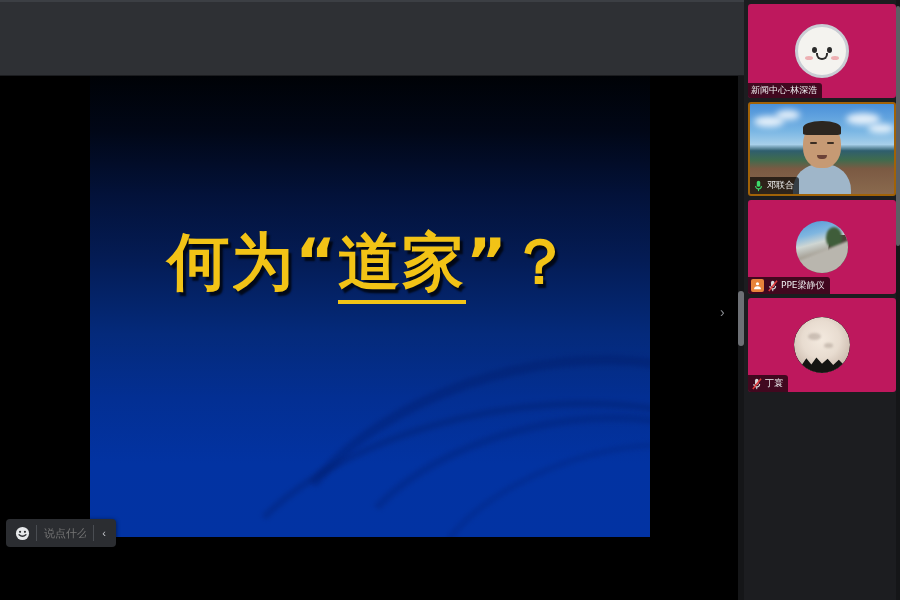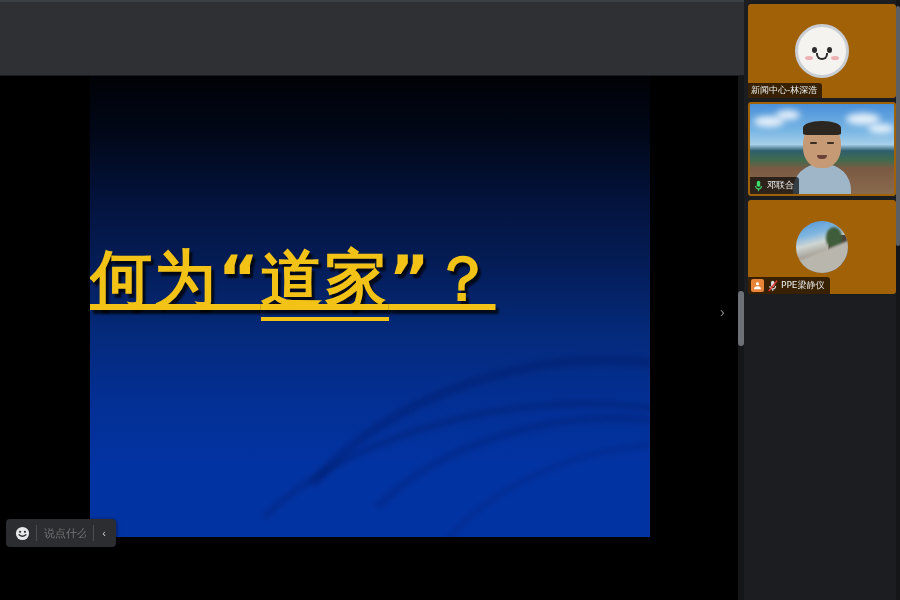--- a/index.html
+++ b/index.html
@@ -80,29 +80,29 @@
   #swirl1 { width:520px; height:300px; left:180px; top:290px; transform:rotate(-16deg); }
   #swirl2 { width:430px; height:230px; left:250px; top:345px; transform:rotate(-13deg);
             border-width:8px; border-color:rgba(0,25,105,.30) transparent transparent transparent; }
   #swirl3 { width:620px; height:340px; left:120px; top:330px; transform:rotate(-10deg);
             border-width:7px; border-color:rgba(0,18,85,.26) transparent transparent transparent; }
   #swirl4 { width:340px; height:170px; left:330px; top:380px; transform:rotate(-20deg);
             border-width:6px; border-color:rgba(0,28,112,.28) transparent transparent transparent; }
 
   
   #slide-title {
-    position:absolute; top:161px; left:0; width:100%;
+    position:absolute; top:144px; left:0; width:100%;
+    text-align:center;
     font-family:"DejaVu Sans", sans-serif;
     font-size:62px;
     font-weight:bold;
     color:#f2c316;
     letter-spacing:2px;
     text-shadow:3px 4px 2px rgba(0,0,0,.75);
     white-space:nowrap;
-    text-decoration:underline;
   }
   #slide-title .ul {
     border-bottom:4px solid #f2c316;
     padding-bottom:2px;
   }
 
   
   #expand-arrow {
     position:absolute; right:10px; top:305px;
     width:14px; height:14px;
@@ -155,21 +155,21 @@
     width:156px; height:600px;
     background:#1c1d20;
     padding:4px 4px 0 4px;
     display:flex; flex-direction:column;
     gap:4px;
     overflow:hidden;
   }
   .tile {
     position:relative;
     width:148px; height:94px;
-    background:#a16207;
+    background:#be185d;
     border-radius:3px;
     overflow:hidden;
     flex:0 0 auto;
   }
   .tile.speaking { border:2px solid #a16207; }
 
   .avatar {
     position:absolute; left:50%; top:50%;
     transform:translate(-50%,-50%);
     border-radius:50%;
@@ -424,19 +424,38 @@
             <rect x="4.6" y="10" width="1.2" height="3" fill="#d8d9db"></rect>
             <line x1="0.6" y1="12.8" x2="10.2" y2="0.8" stroke="#e23b3b" stroke-width="1.7"></line>
           </svg>
         </span>
         <span class="label">PPE梁静仪</span>
       </div>
     </div>
 
 
 
+    <div class="tile">
+      <div class="avatar" id="moon-avatar">
+        <div id="moon-disc"></div>
+        <div class="moon-crater" style="left:14px; top:16px; width:13px; height:7px;"></div>
+        <div class="moon-crater" style="left:30px; top:26px; width:9px;  height:5px;"></div>
+        <div id="moon-trees"></div>
+      </div>
+      <div class="nametag">
+        <span class="mic">
+          <svg width="10" height="12" viewBox="0 0 11 14" aria-hidden="true">
+            <rect x="3.2" y="1" width="4" height="7" rx="2" fill="#d8d9db"></rect>
+            <path d="M1.8 7 a3.4 3.4 0 0 0 6.8 0" stroke="#d8d9db" stroke-width="1.2" fill="none"></path>
+            <rect x="4.6" y="10" width="1.2" height="3" fill="#d8d9db"></rect>
+            <line x1="0.6" y1="12.8" x2="10.2" y2="0.8" stroke="#e23b3b" stroke-width="1.7"></line>
+          </svg>
+        </span>
+        <span class="label">丁寰</span>
+      </div>
+    </div>
 
     <div id="sidebar-scroll">
       <div id="sidebar-scroll-thumb"></div>
     </div>
   </div>
 
 </div>
 
 </body></html>

